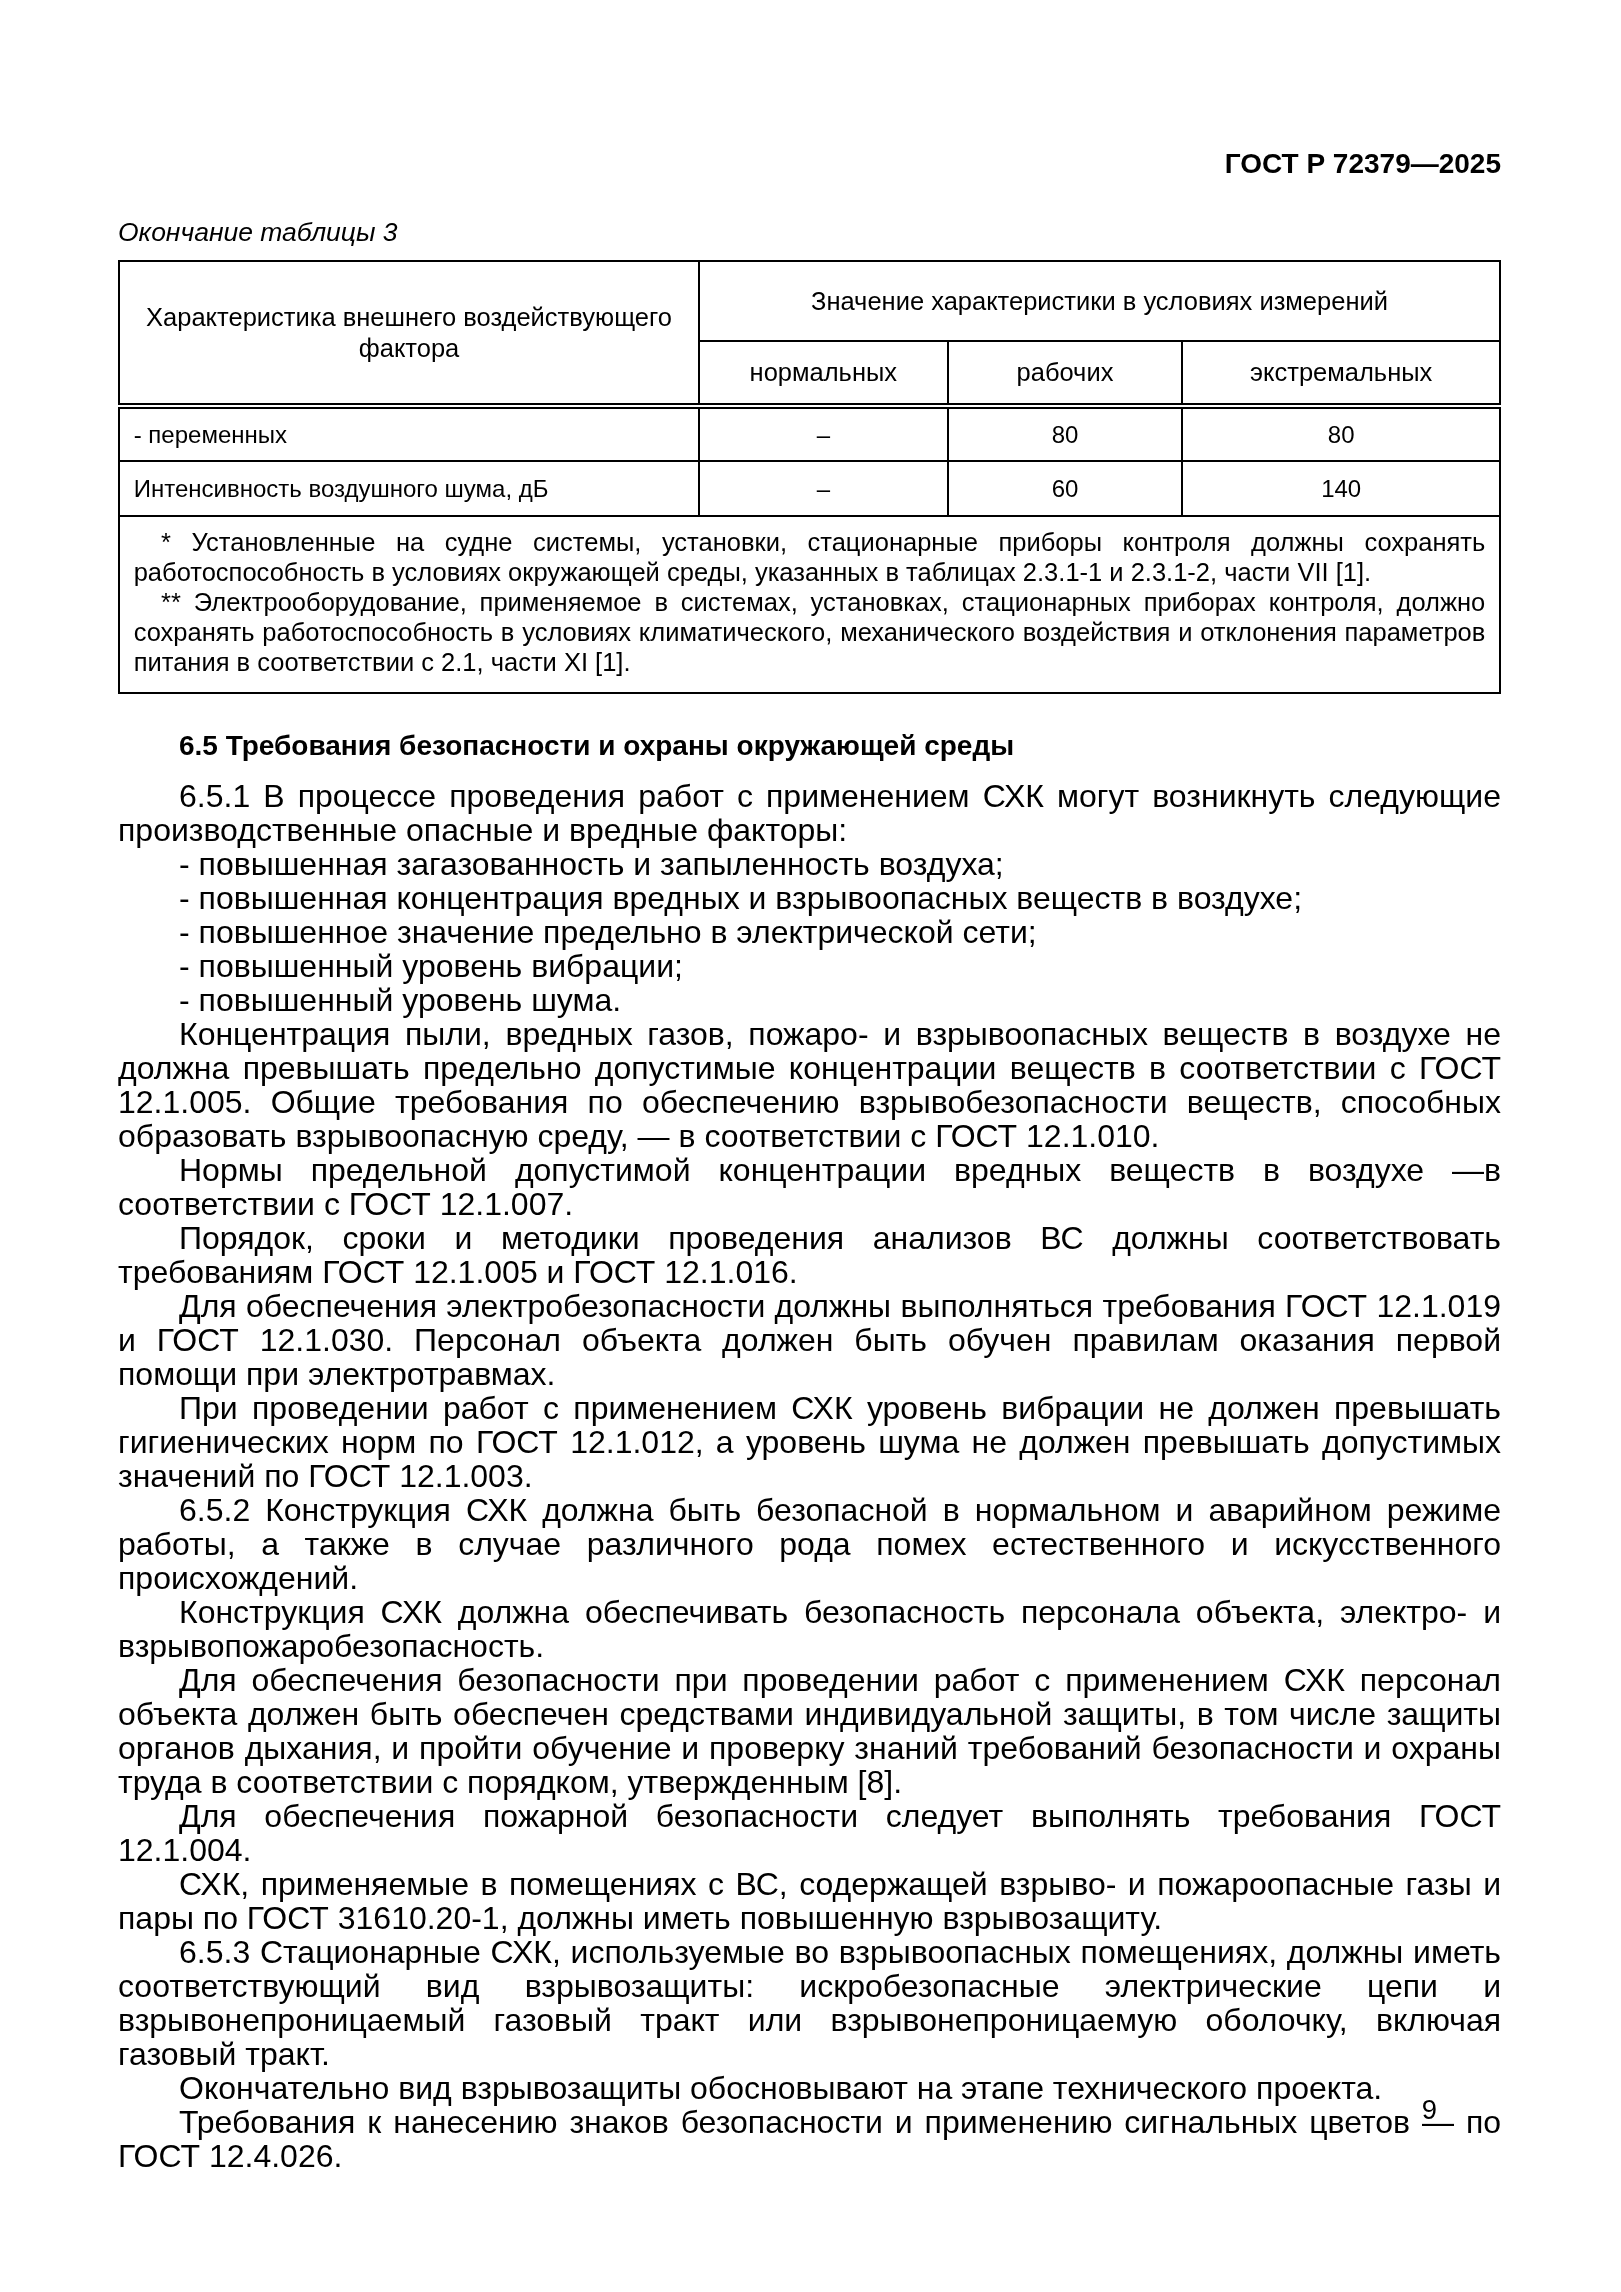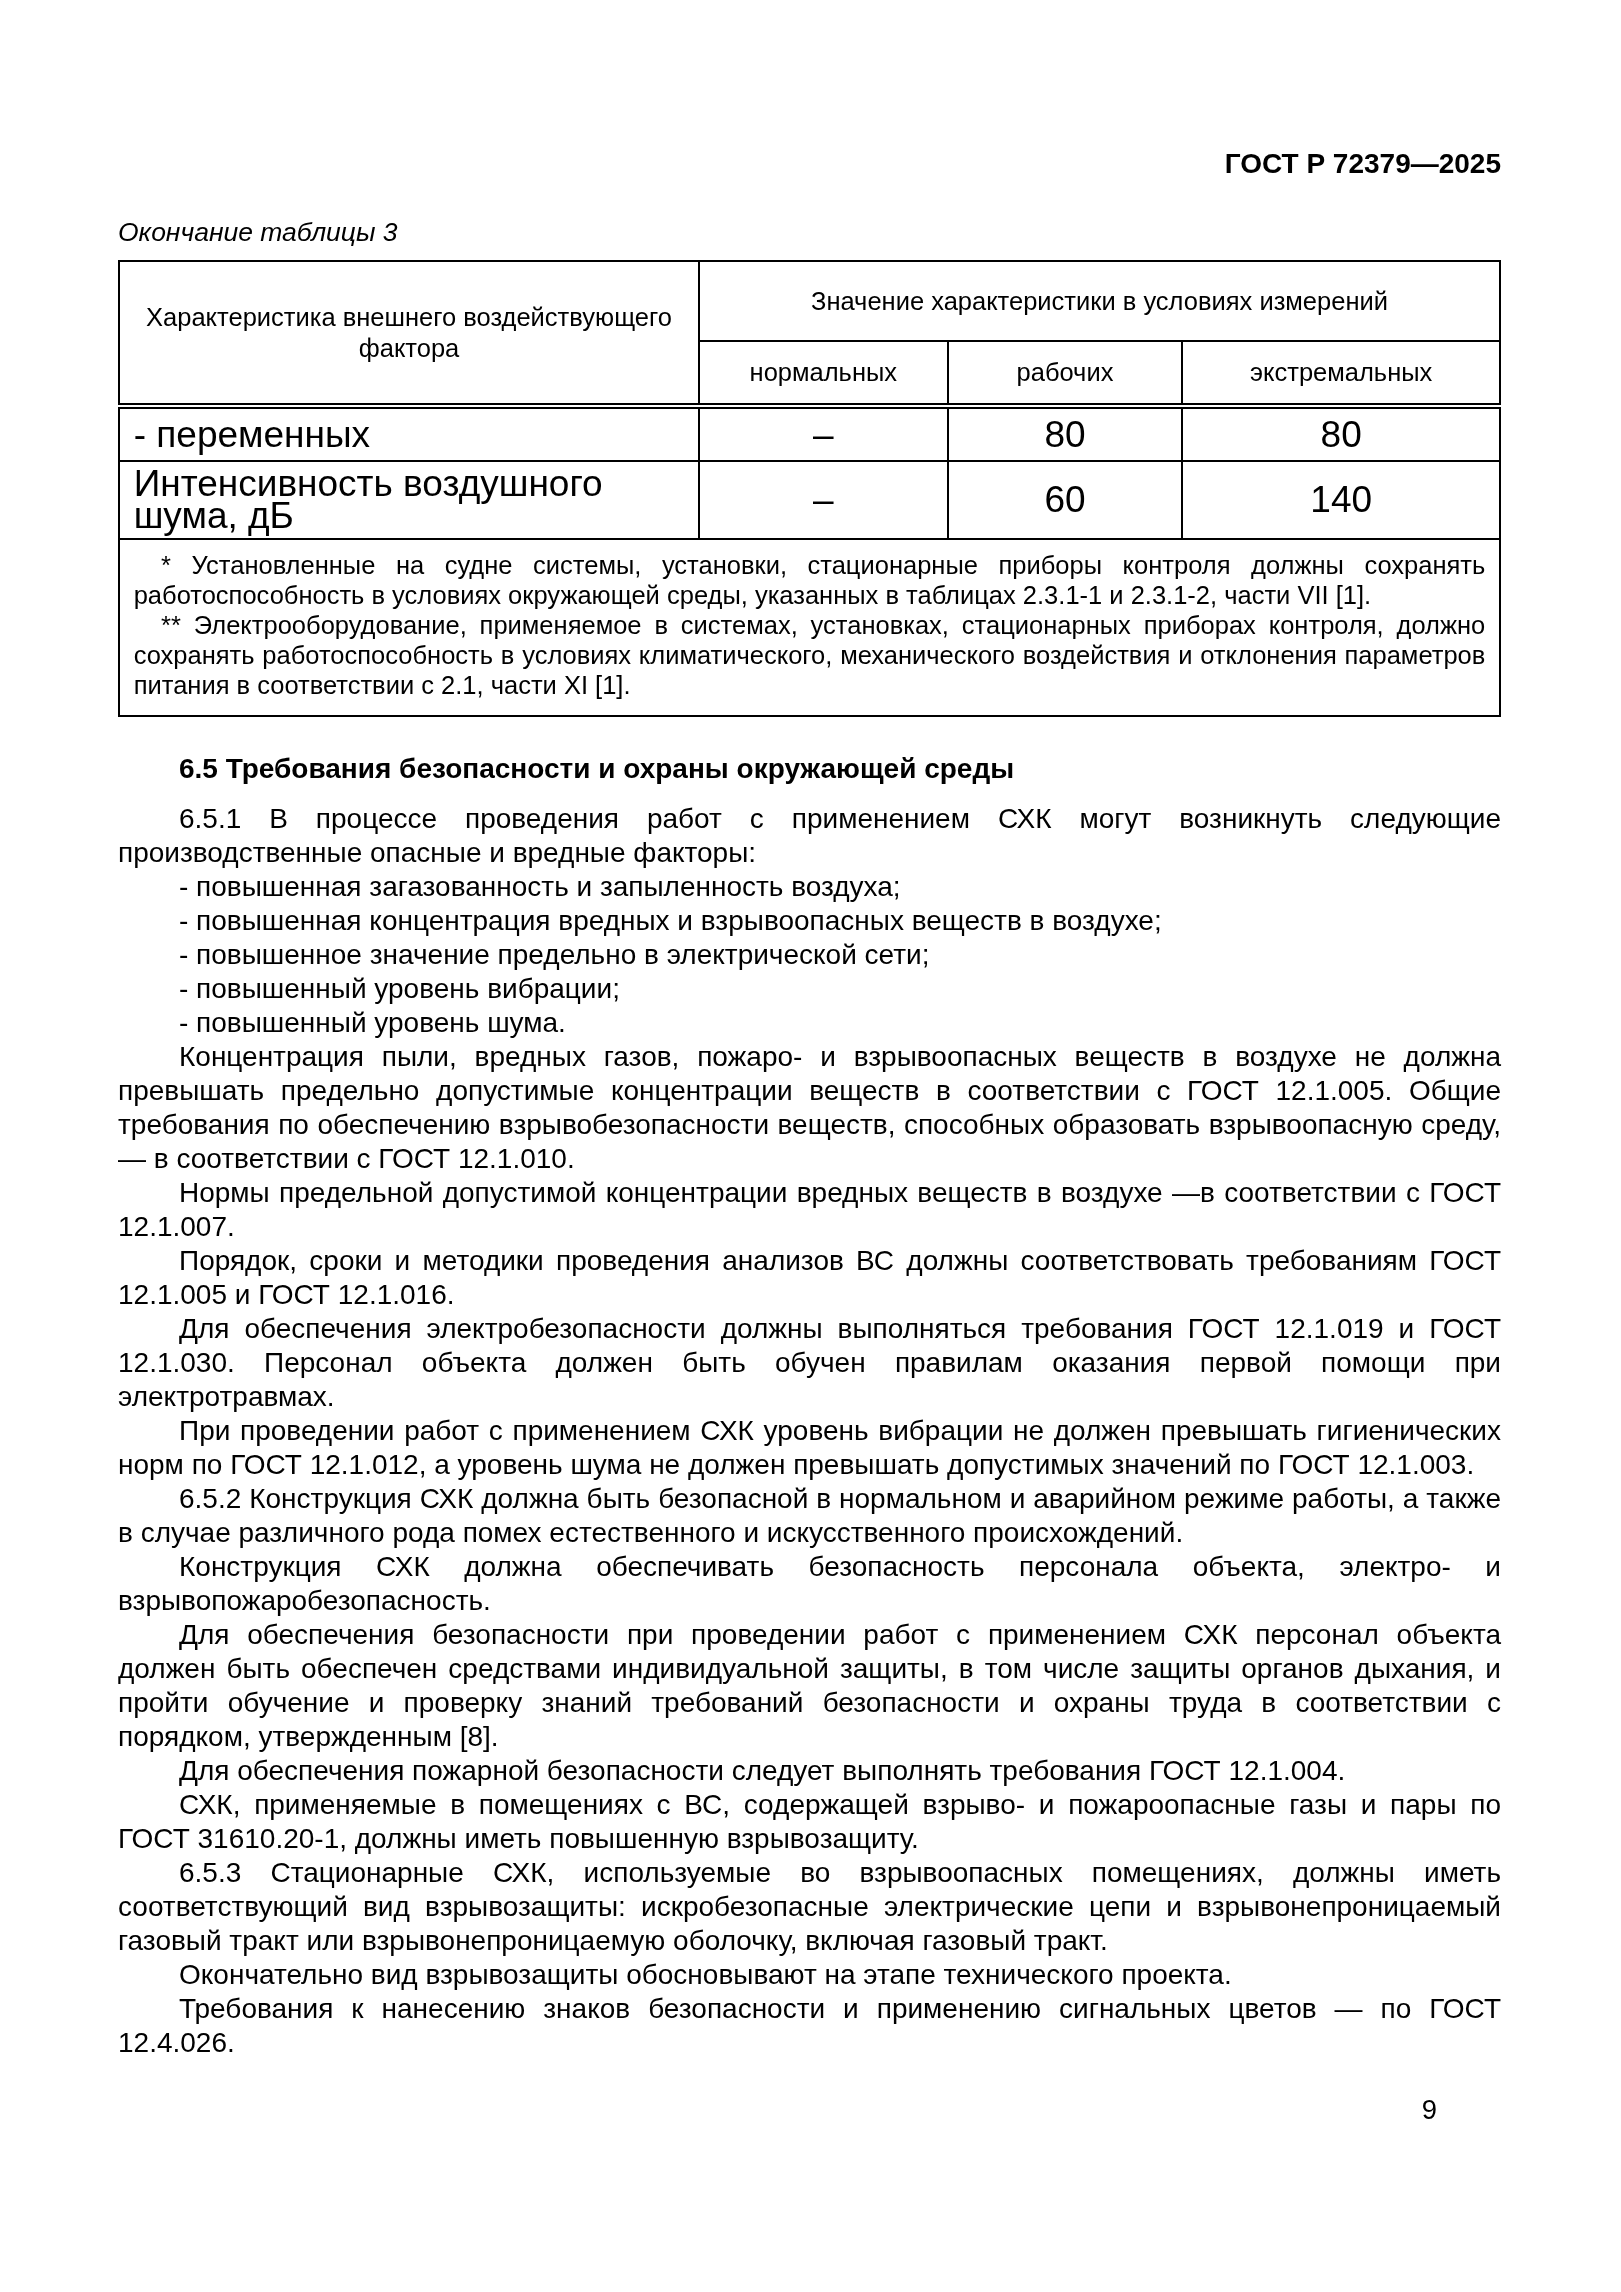--- a/index.html
+++ b/index.html
@@ -43,21 +43,21 @@
   table.gost-table thead th {
     font-weight: normal;
     font-size: 25.5px;
     line-height: 31px;
     text-align: center;
     padding: 7.8px 13.7px;
   }
   table.gost-table thead tr.group-row th { height: 80px; }
   table.gost-table thead tr.sub-row th { height: 65px; }
   table.gost-table tbody td {
-    font-size: 37px;
+    font-size: 24px;
     line-height: 32px;
     height: 55px;
     padding: 5.9px 13.7px;
     text-align: center;
   }
   table.gost-table tbody td.row-label {
     text-align: left;
     padding-left: 13.7px;
   }
   
@@ -76,21 +76,21 @@
   }
   .section-heading {
     margin-top: 35px;
     margin-bottom: 15.7px;
     font-size: 28px;
     font-weight: bold;
     line-height: 34px;
     text-indent: 61px;
   }
   .section-body .para {
-    font-size: 28px;
+    font-size: 32px;
     line-height: 34px;
     text-align: justify;
     text-indent: 61px;
   }
   .page-number {
     position: absolute;
     right: 184px;
     bottom: 167px;
     font-size: 27.4px;
   }

